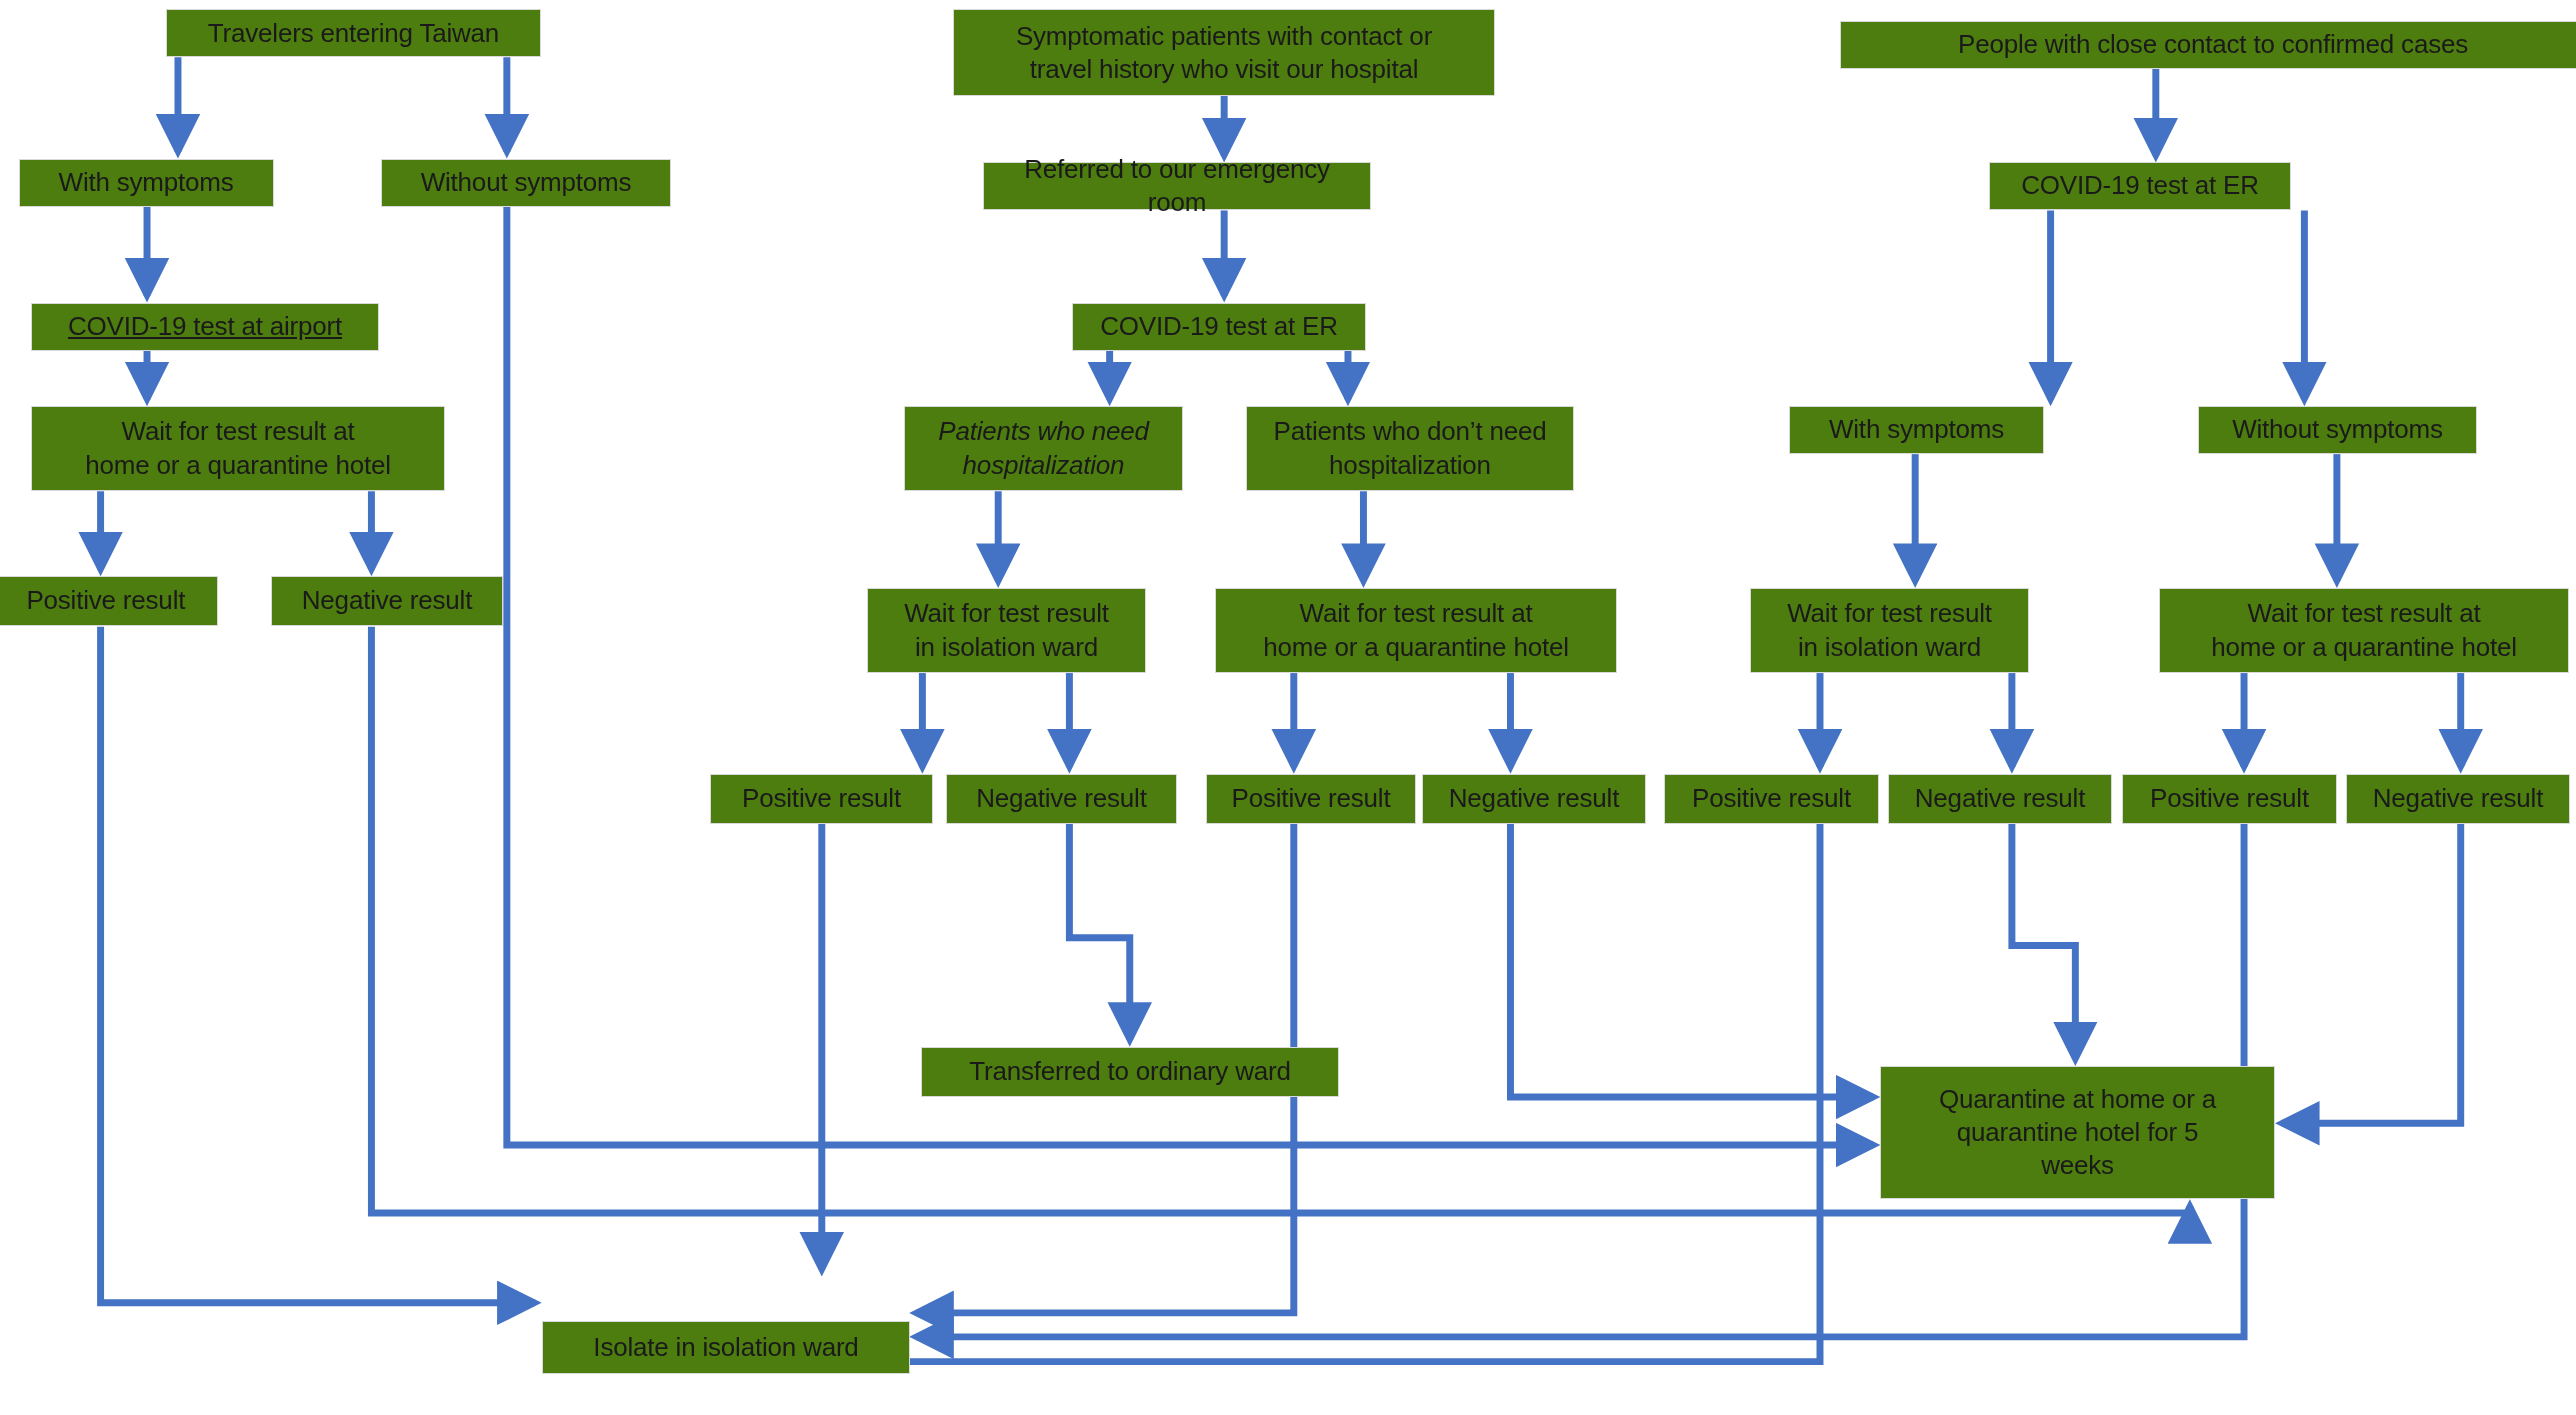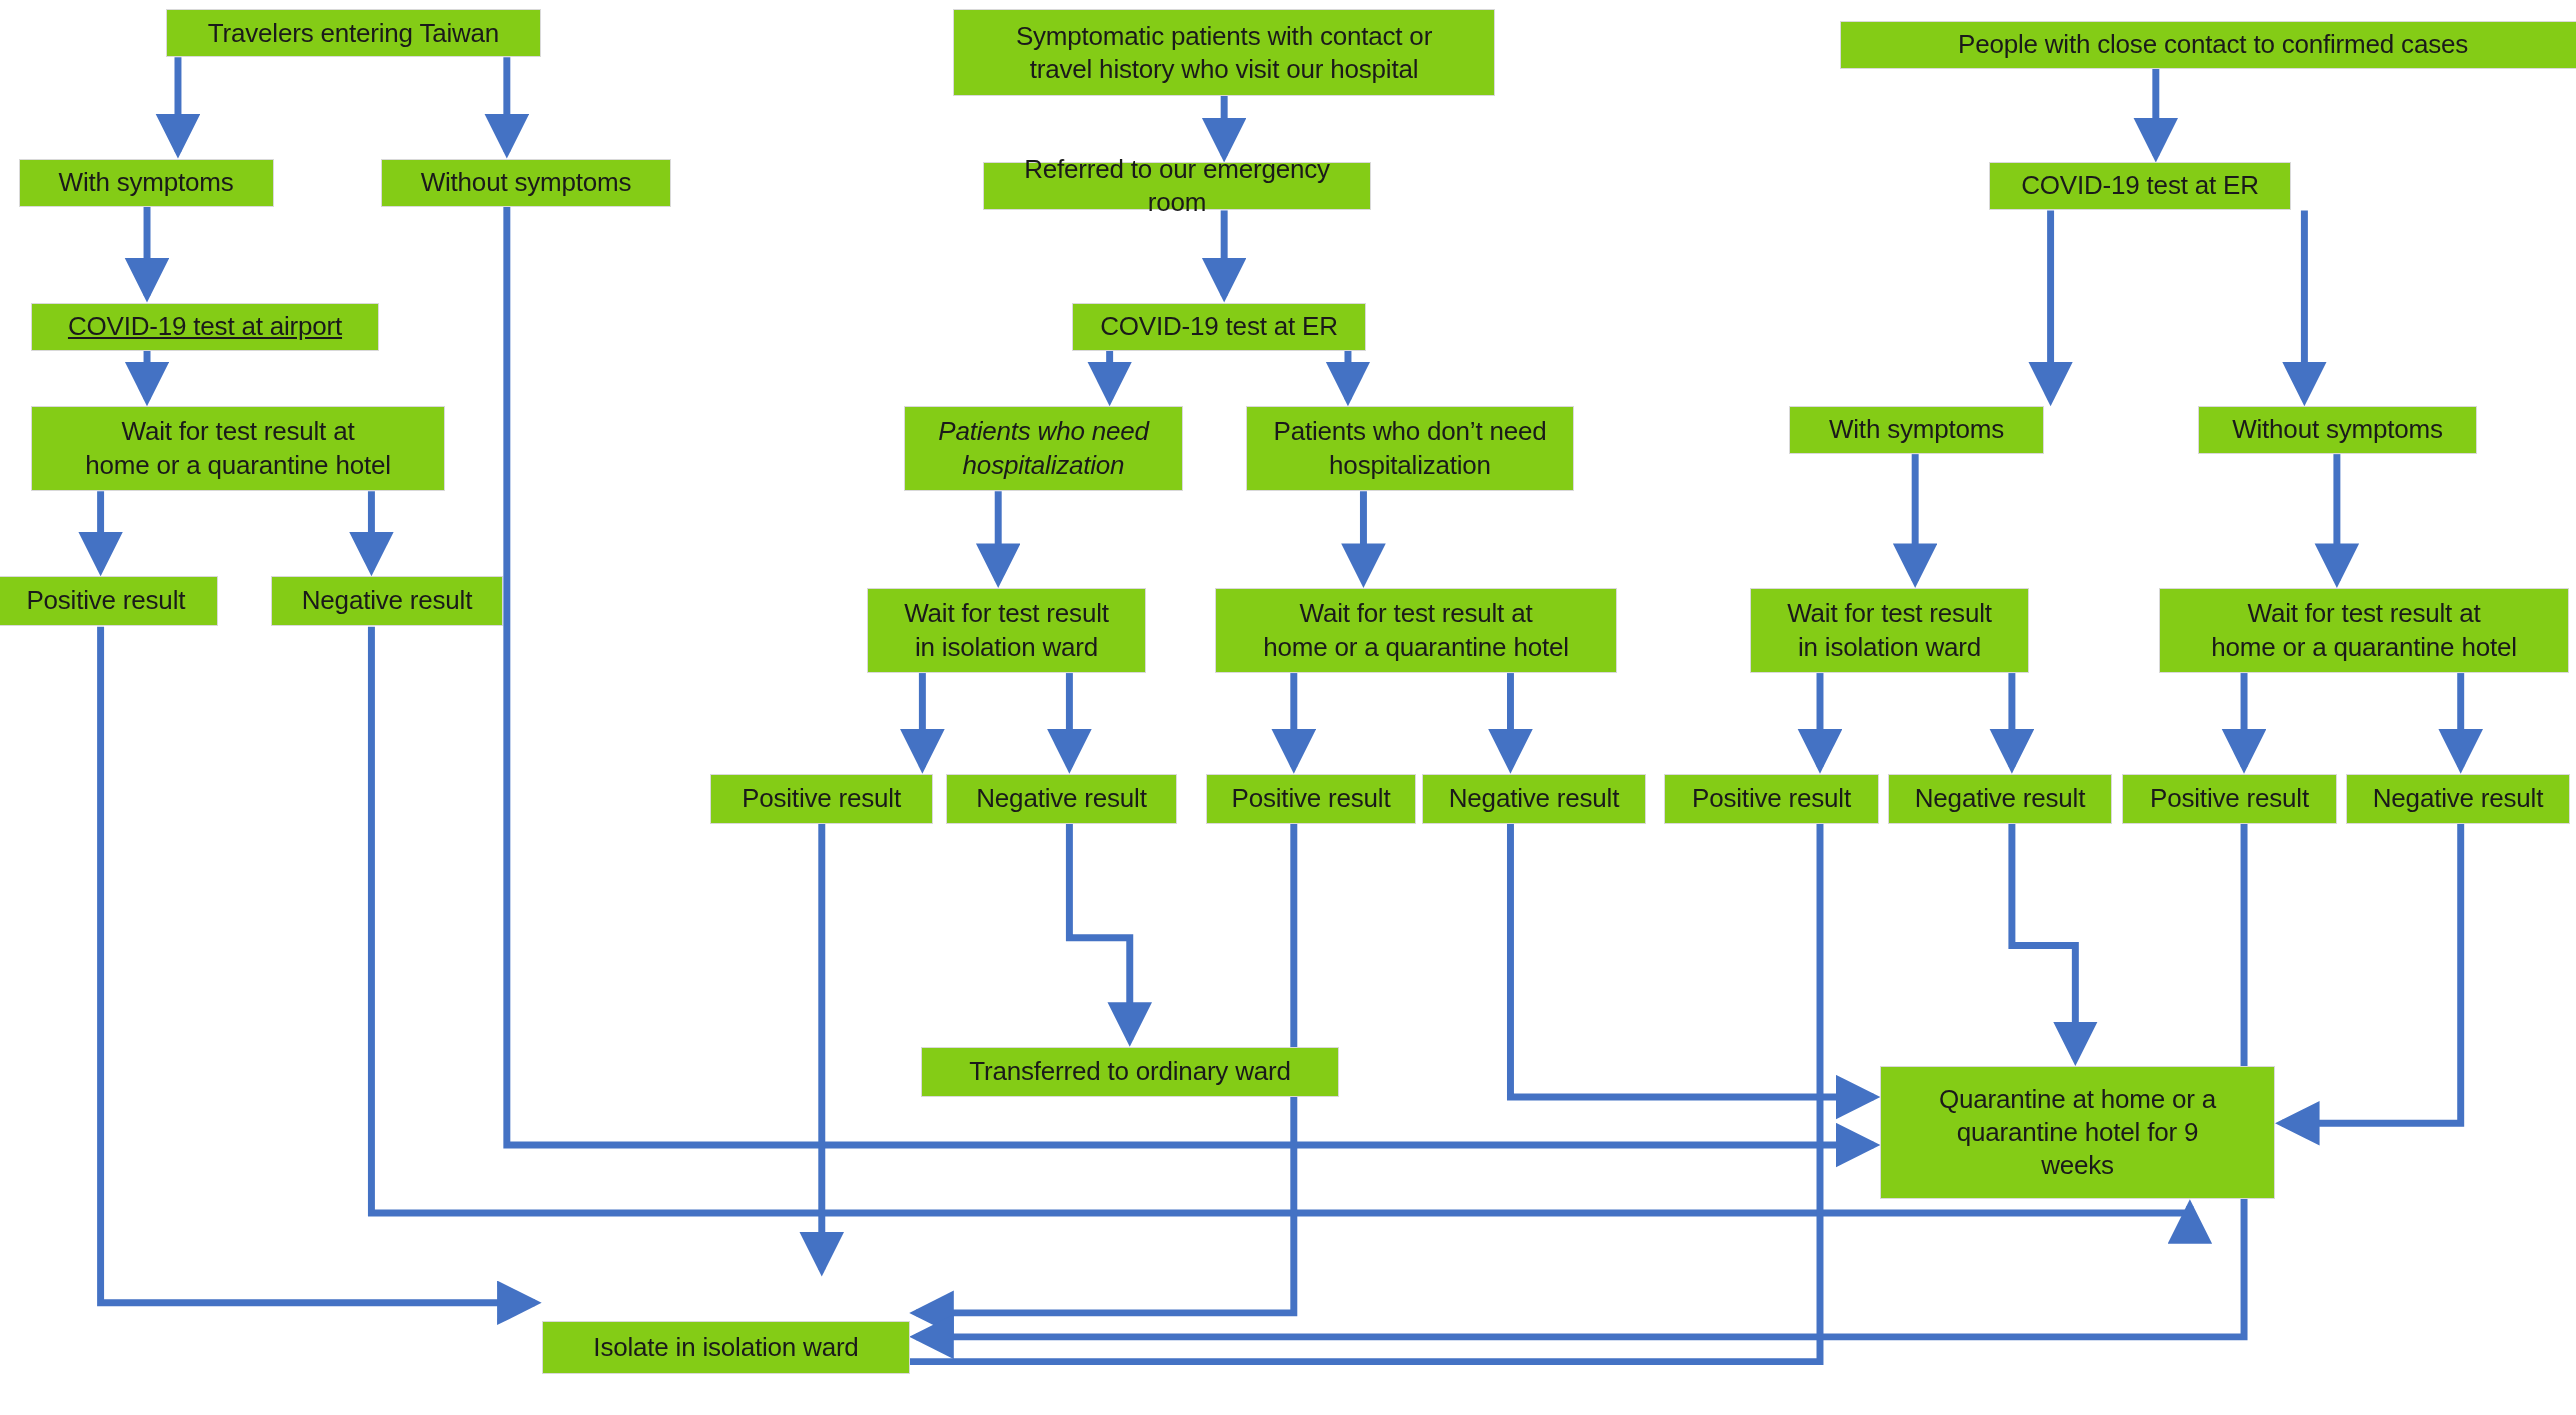--- a/index.html
+++ b/index.html
@@ -22,21 +22,21 @@
     position: absolute;
     left: 0;
     top: 0;
     width: 2576px;
     height: 1415px;
     pointer-events: none;
   }
   .node {
     position: absolute;
     box-sizing: border-box;
-    background: #84cc16;
+    background: #4d7c0f;
     border: 1.5px solid #d9d9d9;
     display: flex;
     align-items: center;
     justify-content: flex-start;
     padding: 0 10.8px;
     font-size: 26px;
     line-height: 1.28;
     color: #1a1a1a;
     letter-spacing: -0.2px;
     white-space: pre-line;
@@ -232,21 +232,21 @@
   <div class="node center" style="left:2122px; top:774px; width:215px; height:50px;">
     <span class="txt">Positive result</span>
   </div>
 
   <div class="node center" style="left:2346px; top:774px; width:224px; height:50px;">
     <span class="txt">Negative result</span>
   </div>
 
   <div class="node" style="left:1880px; top:1066px; width:395px; height:133px;">
     <span class="txt">Quarantine at home or a
-quarantine hotel for 9
+quarantine hotel for 5
 weeks</span>
   </div>
 
   <div class="node center" style="left:542px; top:1277px; width:368px; height:53px;margin-top:44px;">
     <span class="txt">Isolate in isolation ward</span>
   </div>
 
 </div>
 
 

